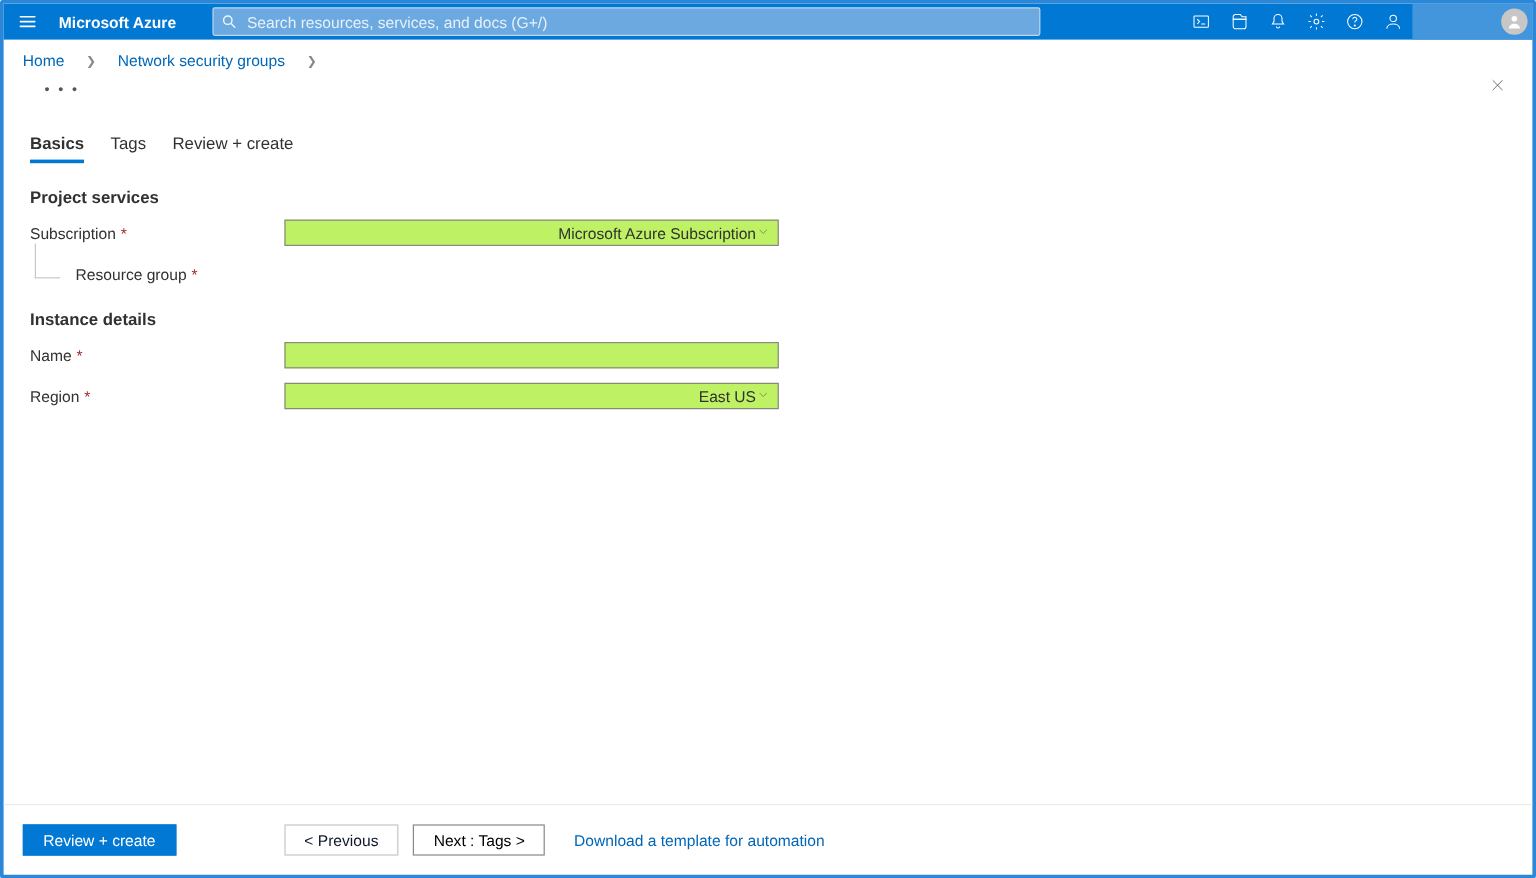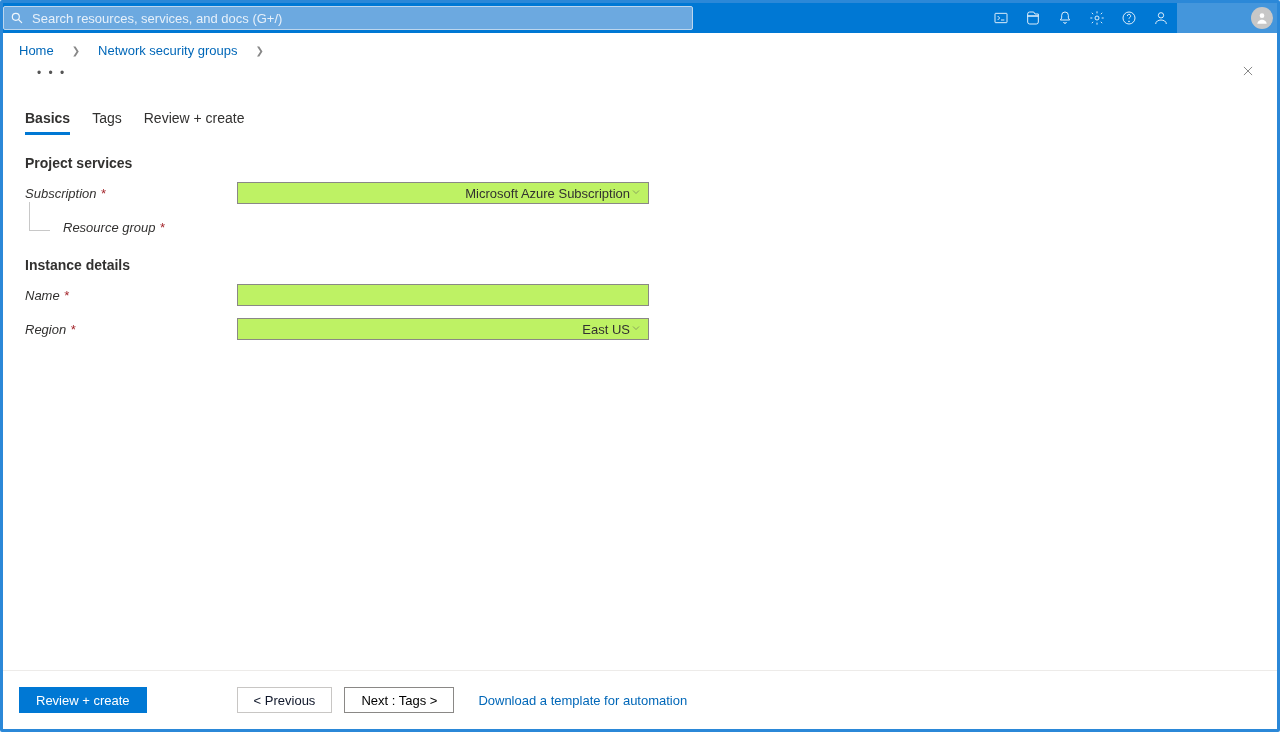--- a/index.html
+++ b/index.html
@@ -100,21 +100,21 @@
     display: flex; gap: 22px;
     font-size: 14px;
   }
   .tab { padding-bottom: 6px; cursor: pointer; }
   .tab.active { font-weight: 600; border-bottom: 3px solid var(--azure-blue); }
 
   
   .formbody { padding: 14px 22px; font-size: 13px; flex: 1; overflow: auto; }
   .section-h { font-weight: 600; font-size: 14px; margin: 6px 0 10px 0; }
   .row { display: flex; align-items: center; min-height: 24px; margin-bottom: 10px; }
-  .row .label { width: 212px; display: flex; align-items: center; font-style: italic; }
+  .row .label { width: 212px; display: flex; align-items: center; }
   .row .label.indent { padding-left: 38px; position: relative; }
   .row .label.indent::before {
     content: ""; position: absolute; left: 4px; top: -18px; width: 20px; height: 28px;
     border-left: 1px solid #c8c8c8; border-bottom: 1px solid #c8c8c8;
   }
   .req { color: var(--req-red); margin-left: 4px; }
   .control { width: 412px; }
   .selectlike, .textinput {
     width: 100%; height: 22px; border: 1px solid var(--border);
     background: #bef264; font-size: 13px; padding: 0 6px;
@@ -142,20 +142,28 @@
   .btn.disabled { color: #0f172a; border-color: #c8c6c4; cursor: default; }
   .footer .gap { width: 90px; }
   .footer .link { margin-left: 24px; color: var(--link-blue); cursor: pointer; font-size: 13px; }
 </style>
 </head>
 <body>
 
 <div class="frame">
 
   <div class="topbar">
+    <div class="tb-left">
+      <div class="hamburger">
+        <svg viewBox="0 0 24 24">
+            <path d="M3 6h18M3 12h18M3 18h18" stroke-width="2" stroke-linecap="round"></path>
+          </svg>
+      </div>
+      <div class="brand">Microsoft Azure</div>
+    </div>
     <div class="searchwrap">
       <svg viewBox="0 0 24 24">
         <circle cx="10" cy="10" r="6" stroke="#fff" fill="none" stroke-width="2"></circle>
         <path d="M15 15l5 5" stroke="#fff" stroke-width="2" stroke-linecap="round"></path>
       </svg>
       <input type="text" placeholder="Search resources, services, and docs (G+/)" style="">
     </div>
     <div class="tb-spacer"></div>
     <div class="tb-icons">
       <div class="tb-icon">

